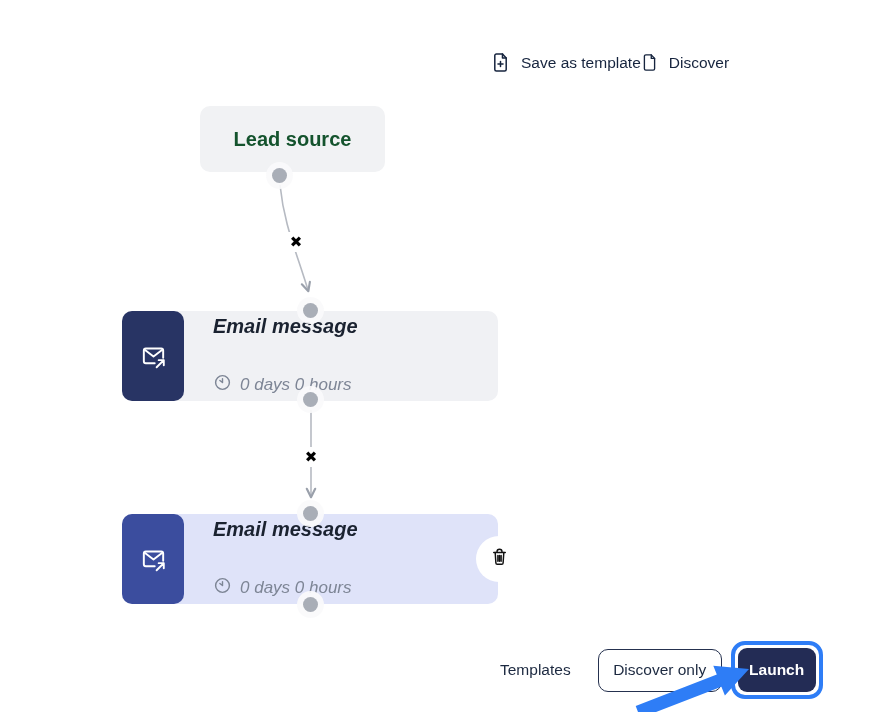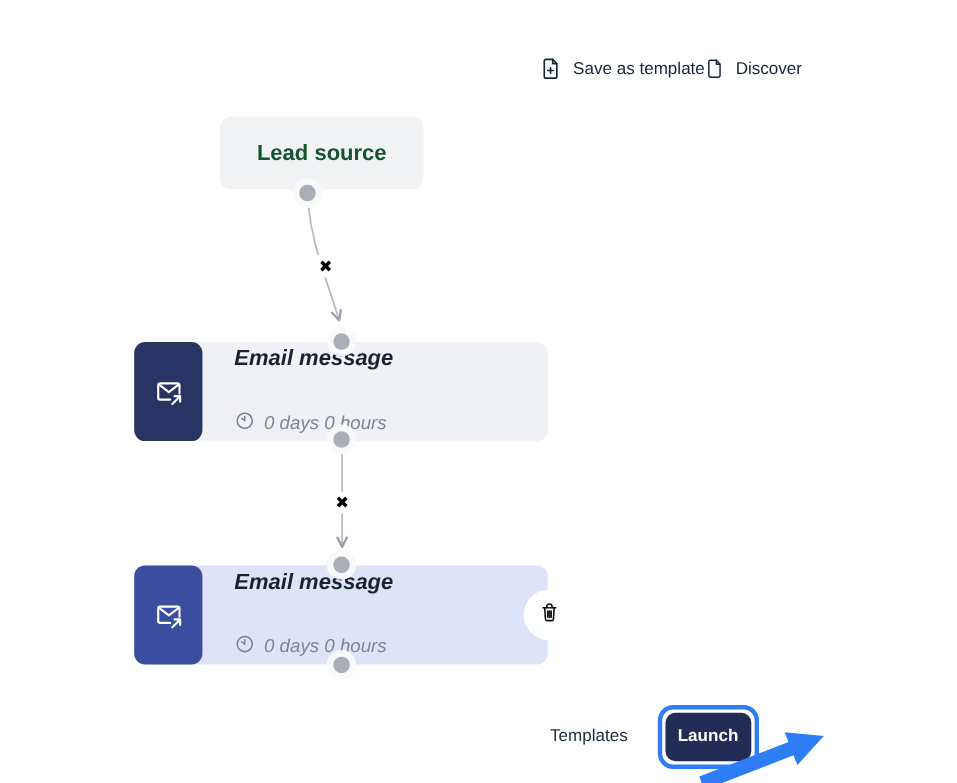--- a/index.html
+++ b/index.html
@@ -196,20 +196,21 @@
         <path d="M6.4 7.2 l0.9 13.6 a1.7 1.7 0 0 0 1.7 1.6 h6 a1.7 1.7 0 0 0 1.7 -1.6 l0.9 -13.6"></path>
         <path d="M9.9 11 v7.5 M12 11 v7.5 M14.1 11 v7.5"></path>
       </svg>
     </span>
   </div>
   <div class="dot" style="left:303px; top:506px;"></div>
   <div class="dot" style="left:303px; top:597px;"></div>
 
   <div class="footer-bar">
     <button class="previous-btn">Templates</button>
+    <button class="discover-btn">Discover only</button>
     <div class="launch-ring">
       <button class="launch-btn">Launch</button>
     </div>
   </div>
 
   <svg class="annotation-svg">
     <polygon points="749,669 713.3,665.7 716.8,674.5 635.7,705.9 640.3,718.1 721.4,686.7 724.9,695.5" fill="#2e7df6"></polygon>
   </svg>
 
 </div>

